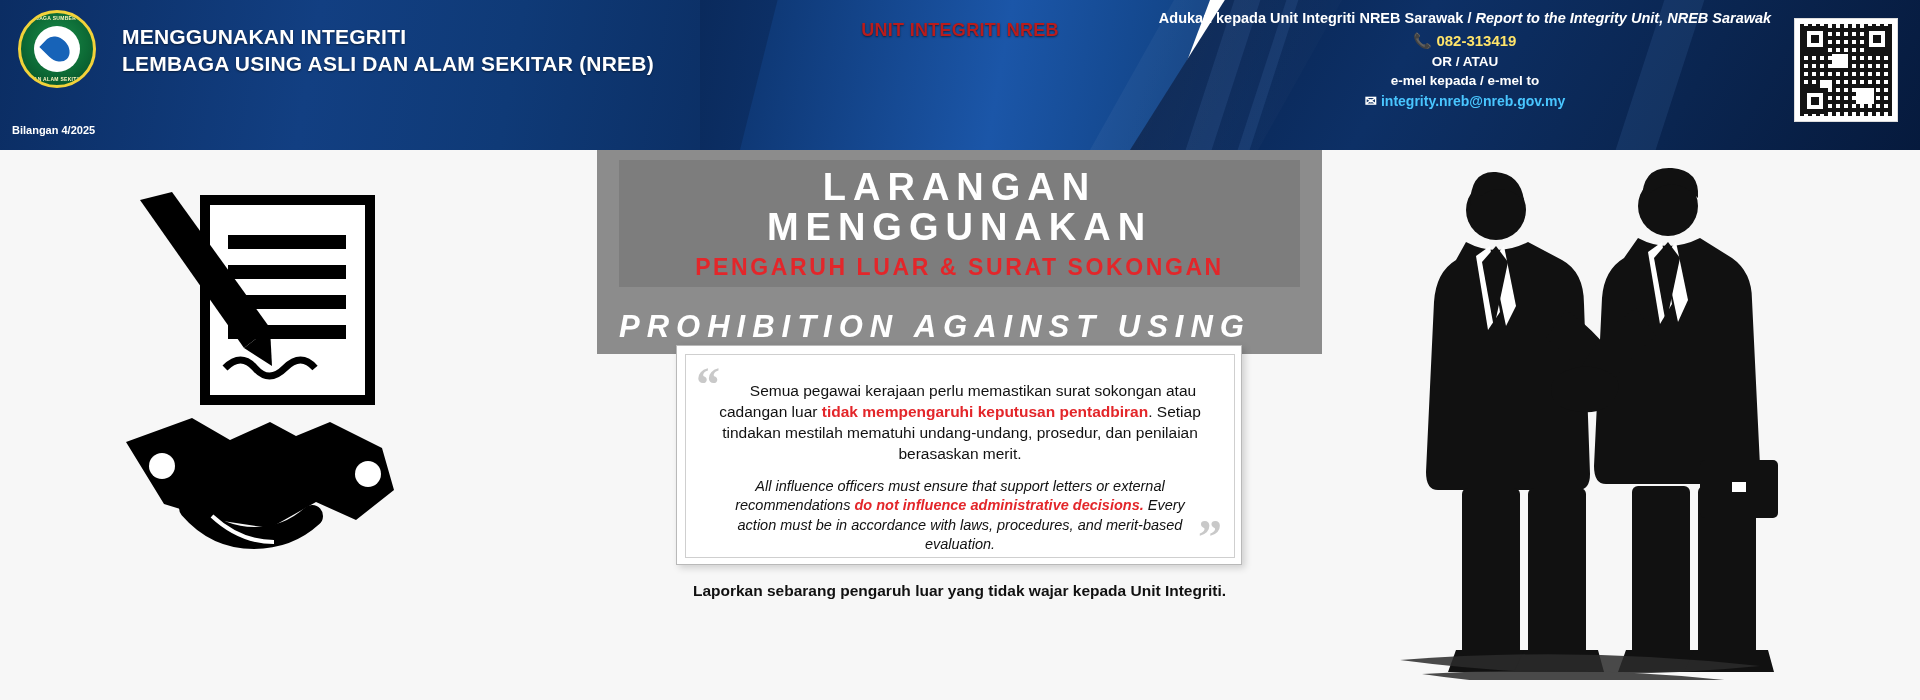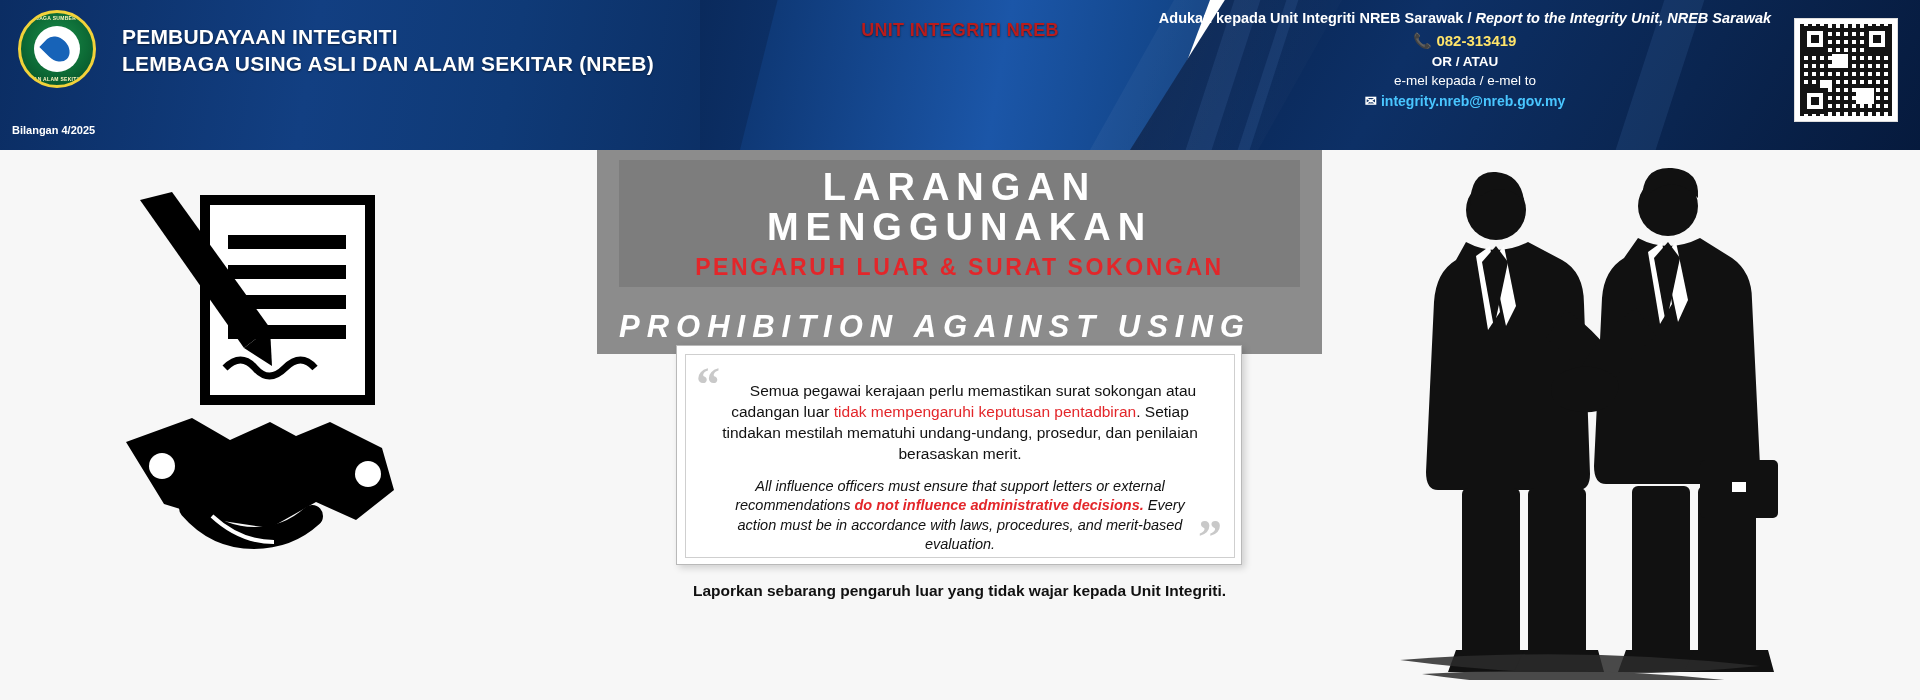--- a/index.html
+++ b/index.html
@@ -117,21 +117,21 @@
     width: 630px; text-align: center;
     color: #ffffff; font-size: 14.5px; font-weight: bold;
     line-height: 1.45;
   }
   .hdr-report .ital { font-style: italic; font-weight: bold; }
   .hdr-phone {
     margin-top: 1px;
     color: #ffe46a; font-size: 15px; font-weight: bold;
   }
   .hdr-or { color: #ffffff; font-size: 13.5px; font-weight: bold; }
-  .hdr-email-lbl { color: #ffffff; font-size: 13.5px; font-weight: normal; }
+  .hdr-email-lbl { color: #ffffff; font-size: 13.5px; font-weight: bold; }
   .hdr-email { color: #49c6ff; font-size: 14px; font-weight: bold; }
   .hdr-note {
     color: #ffffff; font-size: 12.5px; font-weight: bold; font-style: italic;
     margin-top: 2px;
   }
 
   .qr {
     position: absolute; top: 18px; left: 1794px;
     width: 104px; height: 104px;
     background: #ffffff;
@@ -216,21 +216,21 @@
     font-family: "Liberation Serif", serif;
     line-height: 1;
   }
   .qmark.open { top: 6px; left: 10px; }
   .qmark.close { bottom: -4px; right: 12px; }
   .quote-ml {
     text-align: center; color: #111111;
     font-size: 15.5px; line-height: 1.35;
     text-indent: 26px;
   }
-  .quote-ml .hl { color: #e3262a; font-weight: normal; }
+  .quote-ml .hl { color: #e3262a; font-weight: bold; }
   .quote-en {
     text-align: center; color: #111111;
     font-size: 14.5px; line-height: 1.35;
     font-style: italic; margin-top: 12px;
     padding: 0 14px;
   }
   .quote-en .hl { color: #e3262a; font-weight: bold; font-style: italic; }
 
   
   .footer-lines {
@@ -268,21 +268,21 @@
 
     <div class="logo">
       <div class="logo-ring-text">LEMBAGA SUMBER ASLI</div>
       <div class="logo-inner">
         <div class="logo-drop"></div>
       </div>
       <div class="logo-ring-text bottom">DAN ALAM SEKITAR</div>
     </div>
 
     <div class="hdr-title">
-      <div>PEMBUDAYAAN INTEGRITI</div>
+      <div>MENGGUNAKAN INTEGRITI</div>
       <div>LEMBAGA USING ASLI DAN ALAM SEKITAR (NREB)</div>
     </div>
 
     <div class="hdr-bilangan">Bilangan 4/2025</div>
 
     <div class="hdr-unit">UNIT INTEGRITI NREB</div>
 
     <div class="hdr-report">
       <div>
         <span>Adukan kepada Unit Integriti NREB Sarawak</span><span> / </span><span class="ital">Report to the Integrity Unit, NREB Sarawak</span>

